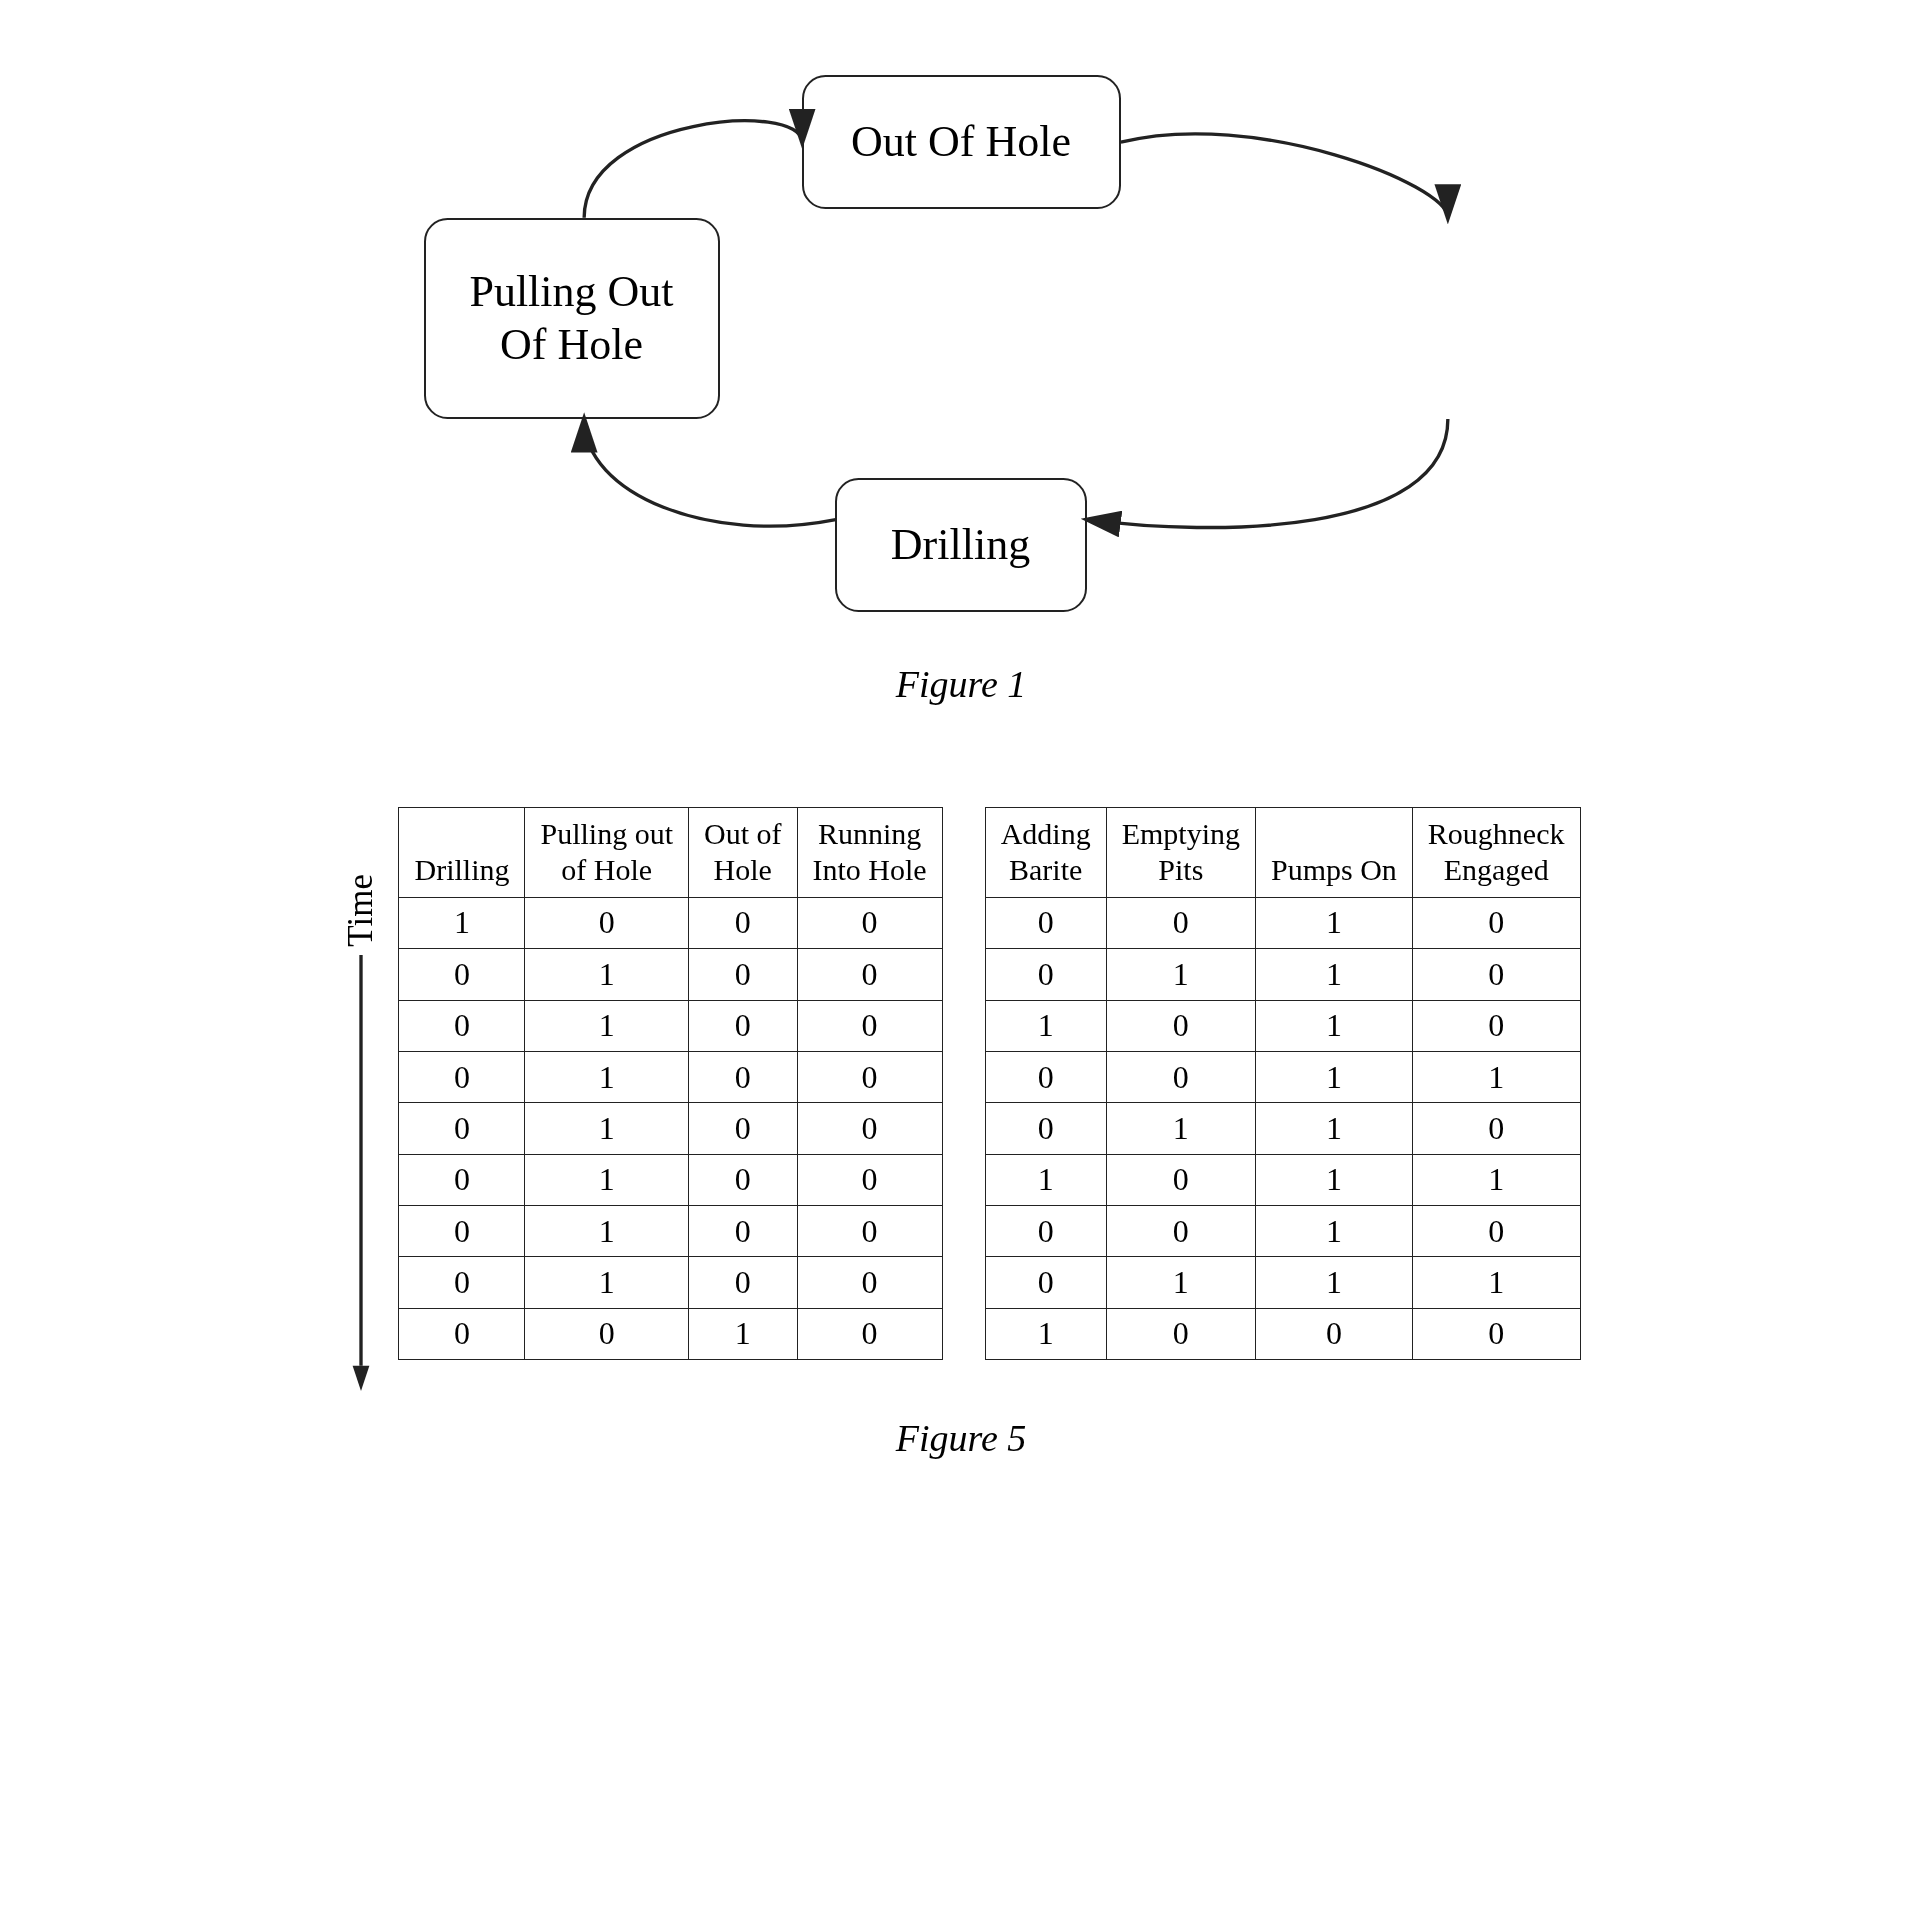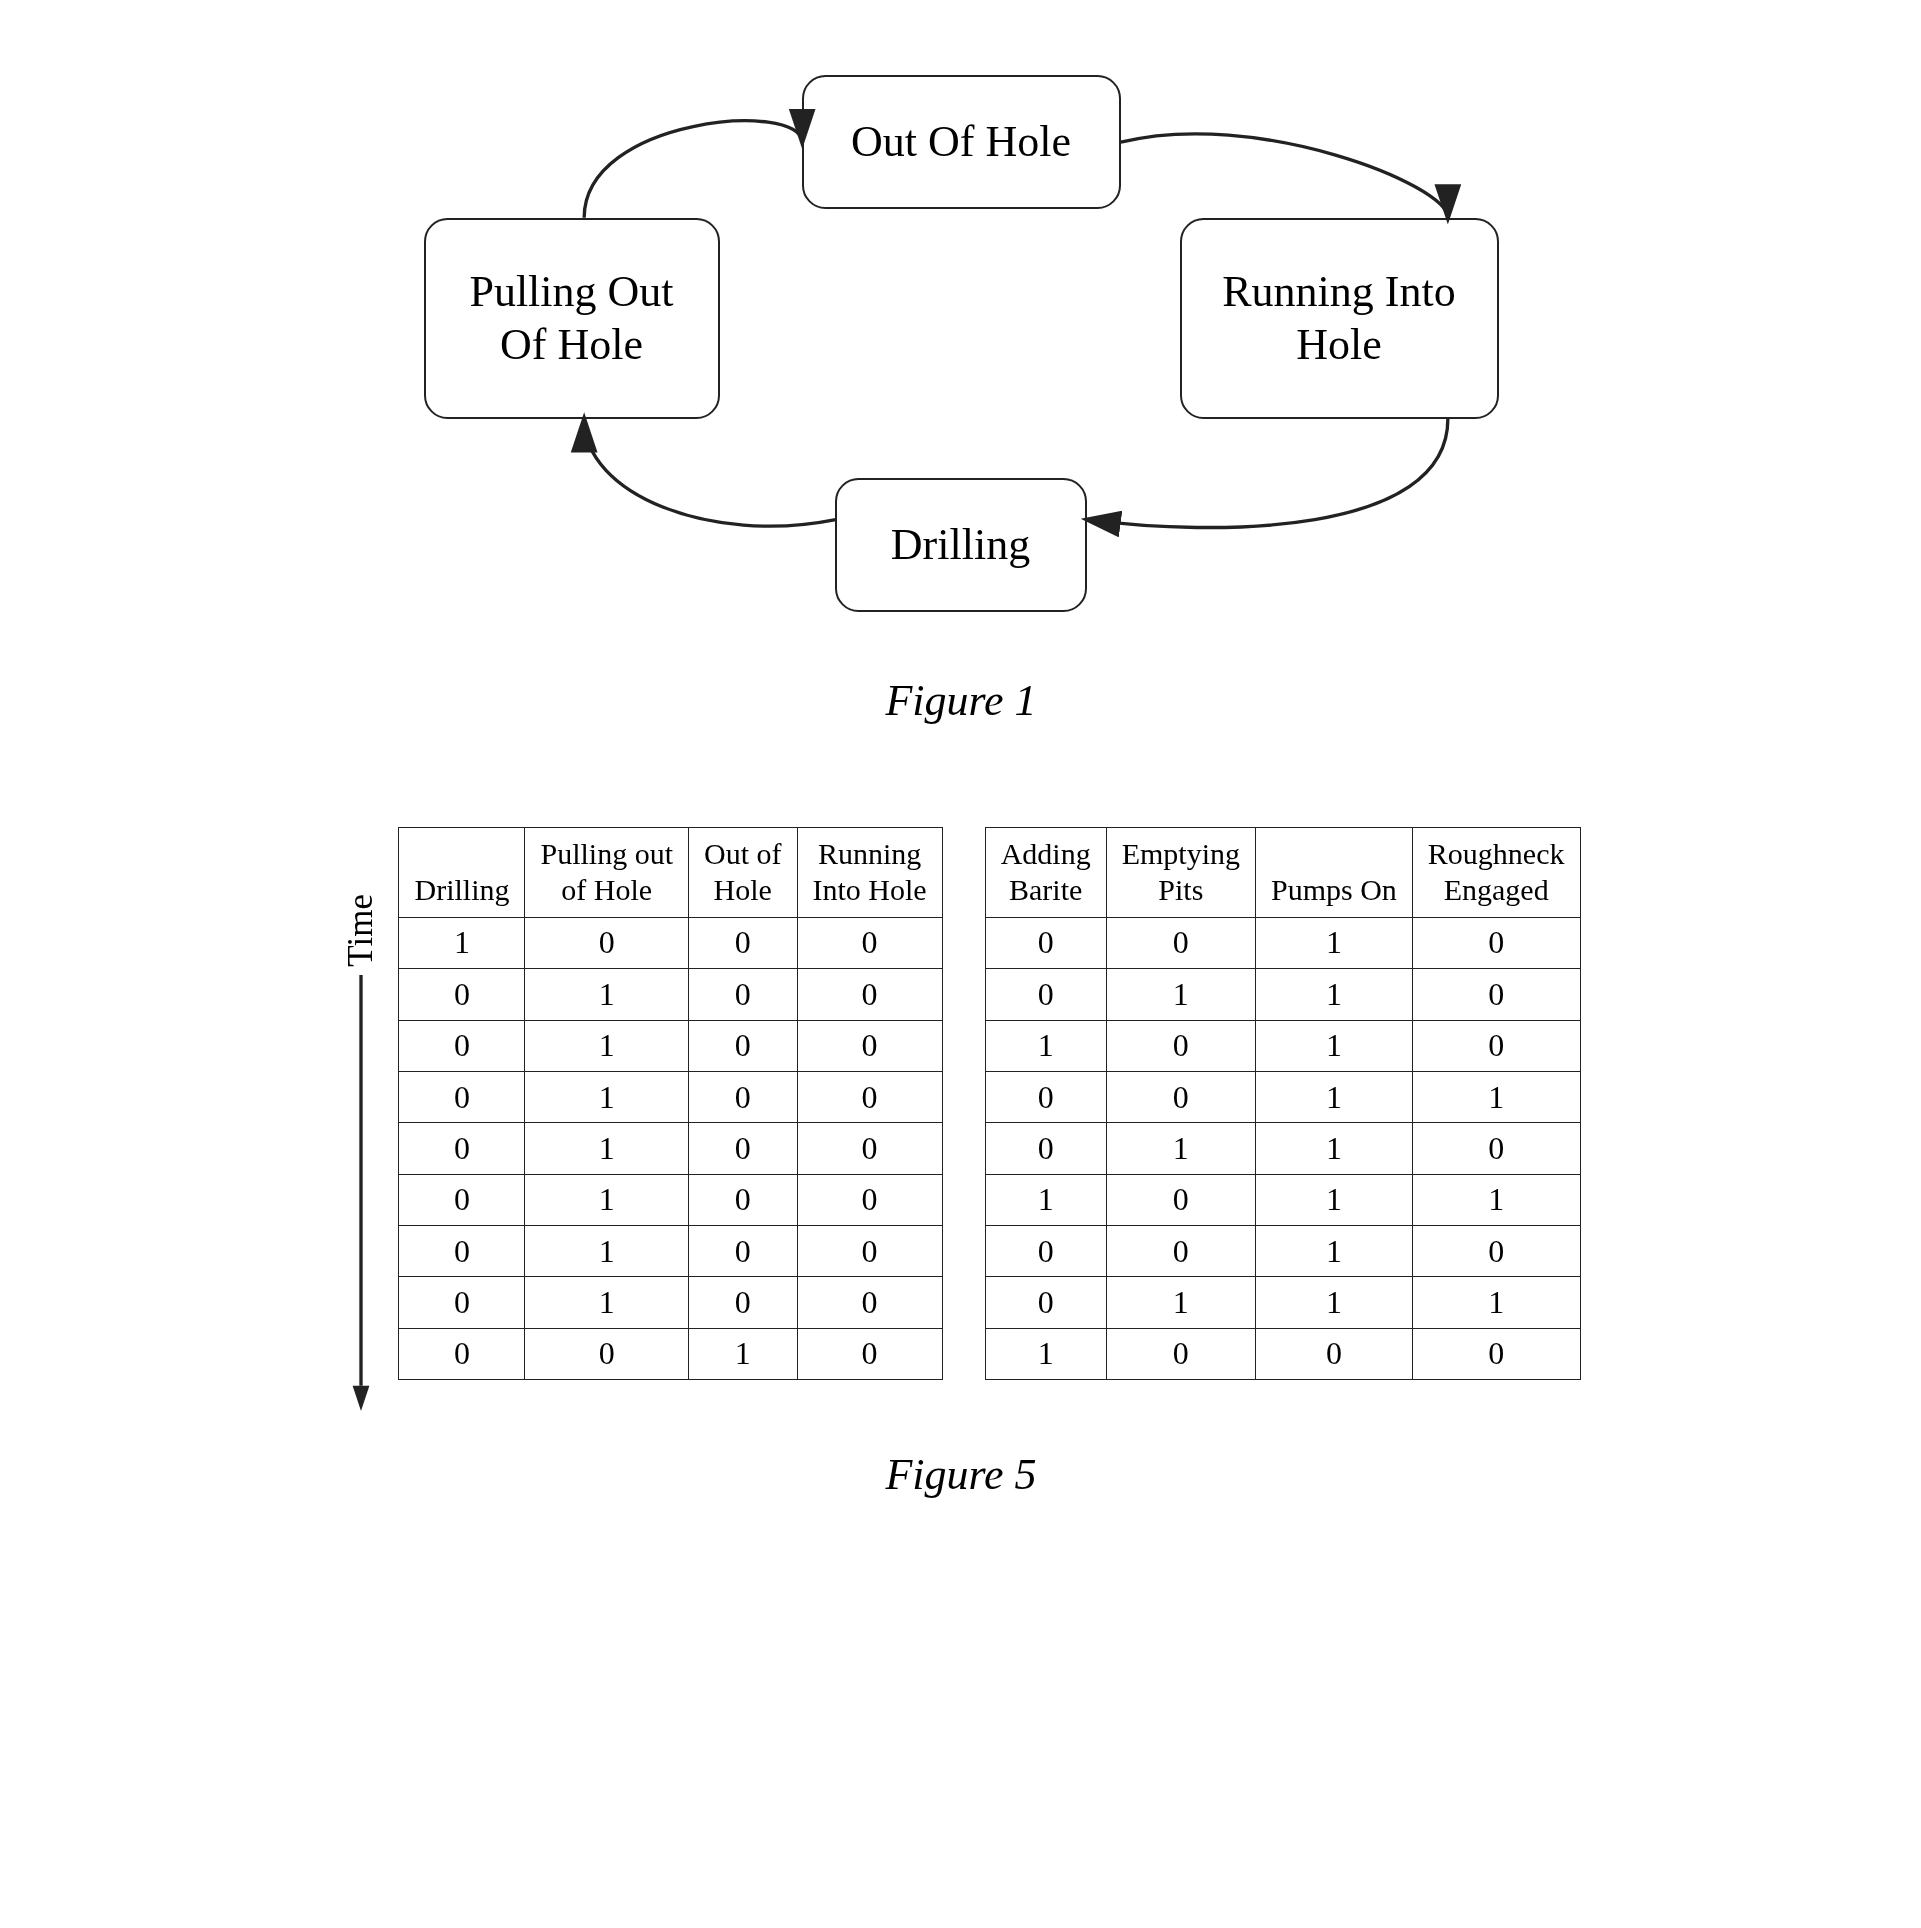--- a/index.html
+++ b/index.html
@@ -80,23 +80,23 @@
     
     .arrows-svg {
       position: absolute;
       top: 0; left: 0;
       width: 100%;
       height: 100%;
       pointer-events: none;
     }
 
     .figure-caption {
-      font-size: 44px;
+      font-size: 38px;
       font-style: italic;
-      margin-top: 38px;
+      margin-top: 25px;
     }
 
     
     .figure2-container {
       width: 100%;
       display: flex;
       flex-direction: column;
       align-items: center;
       margin-top: 34px;
     }
@@ -169,23 +169,20 @@
   <div class="diagram-area">
 
     <div class="state-box box-out-of-hole">
       <span>Out Of Hole</span>
     </div>
 
     <div class="state-box box-pulling">
       <span>Pulling Out Of Hole</span>
     </div>
 
-    <div class="state-box box-running">
-      <span>Running Into Hole</span>
-    </div>
 
     <div class="state-box box-drilling">
       <span>Drilling</span>
     </div>
 
     <svg class="arrows-svg" viewBox="0 0 1400 700">
       <defs>
         <marker id="arrowhead" markerWidth="12" markerHeight="8" refX="10" refY="4" orient="auto">
           <polygon points="0 0, 12 4, 0 8" fill="#222"></polygon>
         </marker>

